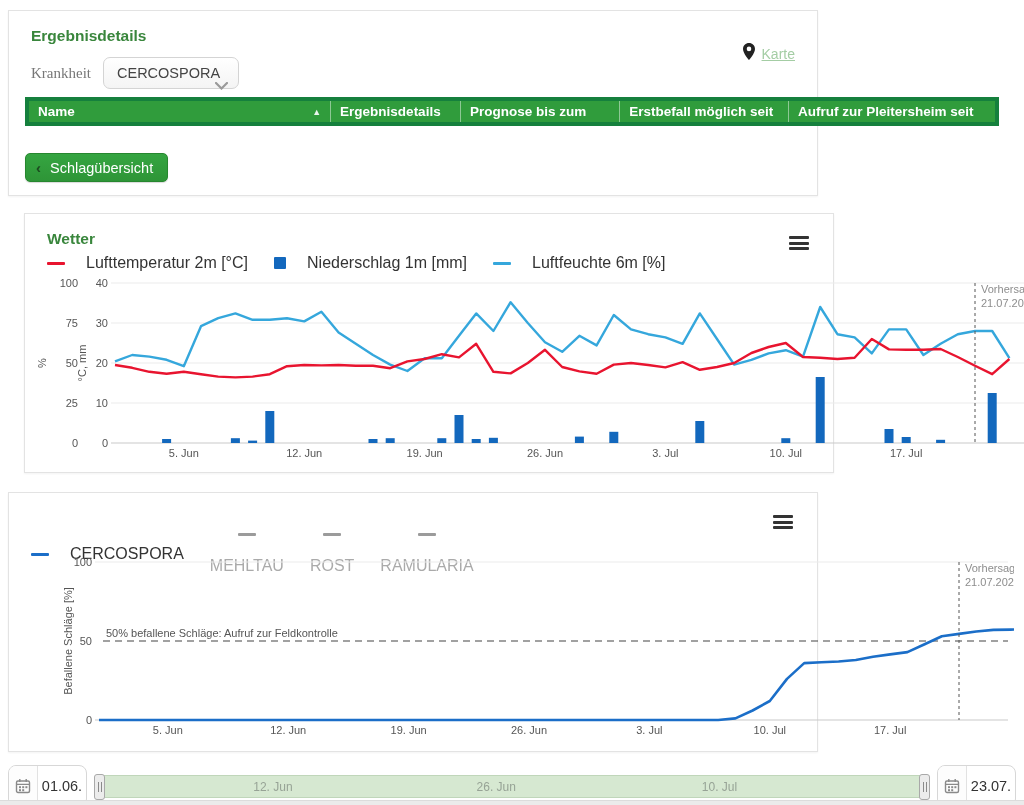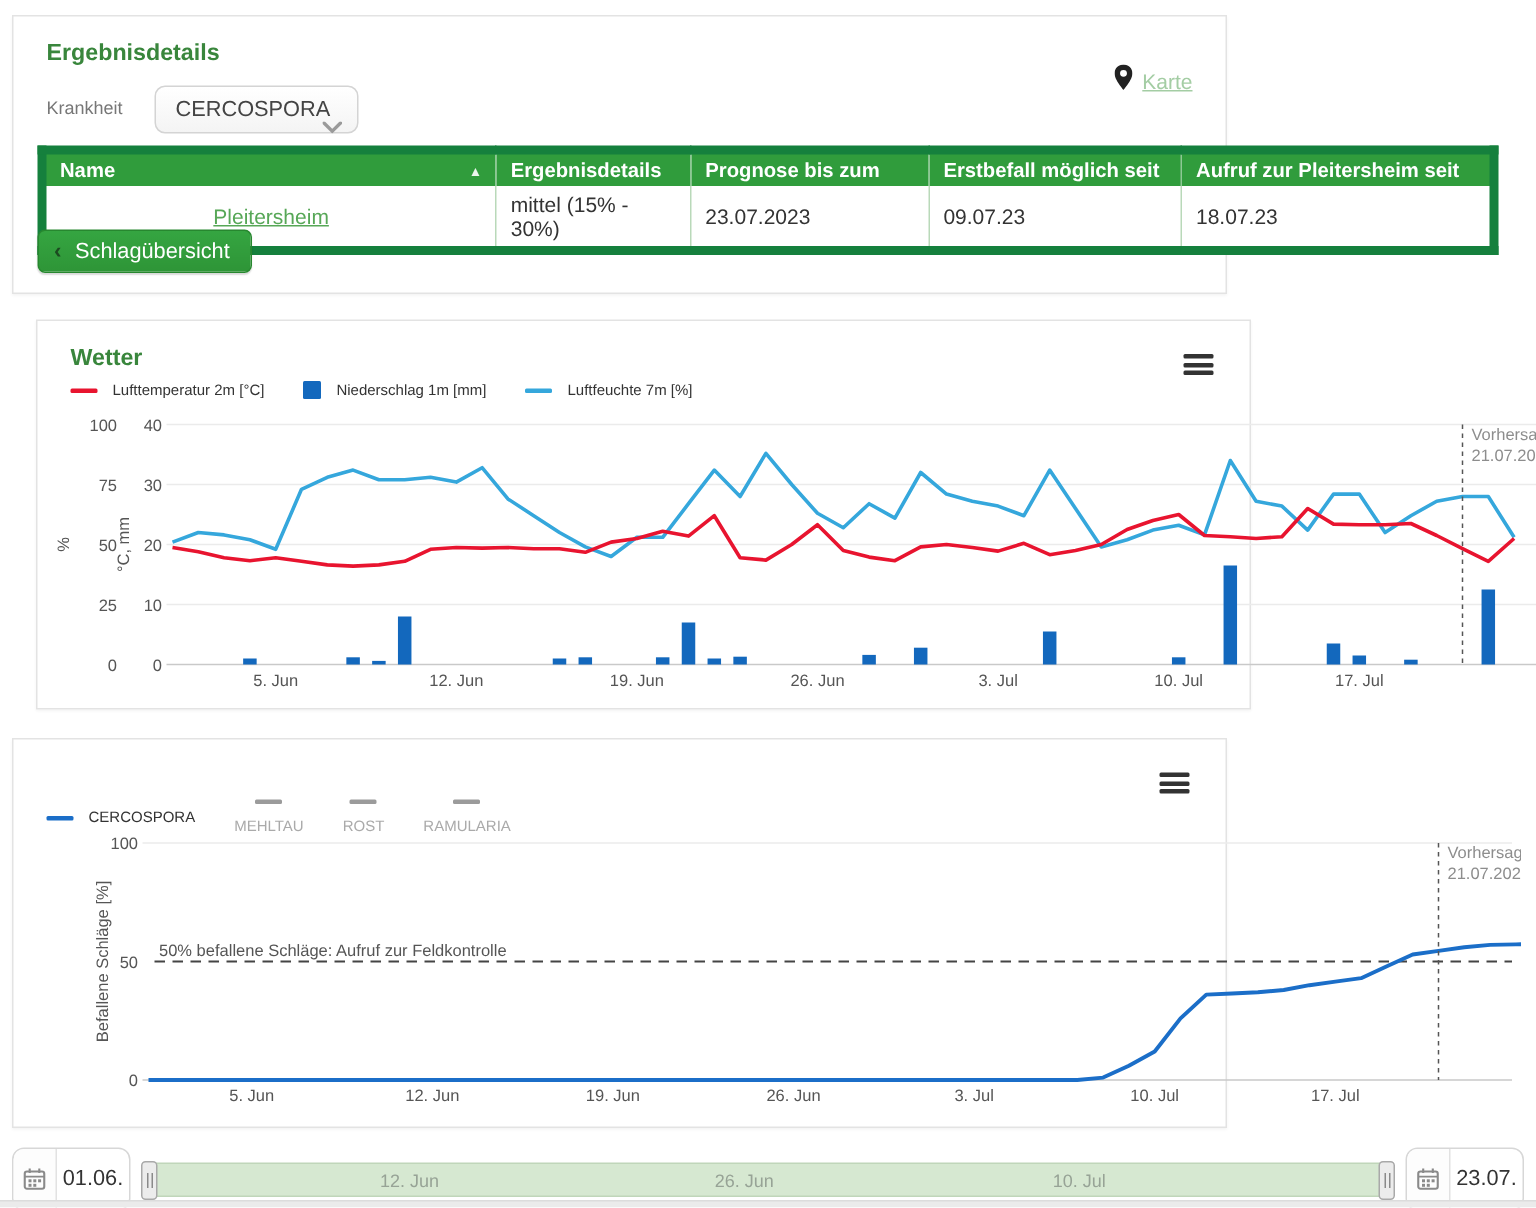--- a/index.html
+++ b/index.html
@@ -18,31 +18,31 @@
   #panel-region  { top:492px; height:260px; }
 
   .panel-title {
     position:absolute; left:22px; top:16px;
     font-size:15.5px; font-weight:bold; color:#39863c;
   }
 
   
   .map-link-wrap { position:absolute; right:22px; top:16px; display:flex; align-items:center; gap:7px;margin-top:16px; }
   .map-link { font-size:14px; color:#a4cda4; text-decoration:underline; cursor:pointer; }
-  .disease-label { position:absolute; left:22px; top:54px; font-size:12px; color:#777; }
+  .disease-label { position:absolute; left:22px; top:54px; font-size:15px; color:#777;font-family:Liberation Serif, serif; }
   .select-box {
     position:absolute; left:94px; top:46px; width:136px; height:32px;
     background:linear-gradient(#ffffff,#f4f4f4); border:1px solid #d4d4d4; border-radius:7px;
     font-size:14.5px; color:#444; line-height:30px; padding-left:13px; cursor:pointer;
   }
   .select-box .chev { position:absolute; right:10px; top:12px; }
 
   table.results {
     position:absolute; left:16px; top:86px; width:974px;
-    border-collapse:collapse; border:6px solid #15803d;
+    border-collapse:collapse; border:4px solid #15803d;
   }
   table.results th {
     background:#309c3c; color:#fff; font-size:13.5px; text-align:left;
     padding:3px 9px; height:24px; border-right:1px solid rgba(255,255,255,.45); cursor:pointer;
   }
   table.results th .sort { float:right; font-size:9px; color:rgba(255,255,255,.9); margin-top:3px; }
   table.results td {
     background:#fff; font-size:14px; color:#333; padding:4px 9px; height:26px;
     border-right:1px solid #b9d9b9;
   }
@@ -54,21 +54,21 @@
     background:linear-gradient(#35a541,#2e9537); border:1px solid #27872f; border-radius:5px;
     color:#fff; font-size:14.5px; padding:0 14px 0 10px; display:flex; align-items:center; gap:9px;
     cursor:pointer; box-shadow:0 1px 1px rgba(0,0,0,.15);
   }
   .back-button .bchev { color:#1c4a20; font-weight:bold; font-size:15px; }
 
   
   .burger { position:absolute; right:24px; top:22px; width:20px; cursor:pointer; }
   .burger div { height:3px; background:#333; border-radius:1px; margin-bottom:2.5px; }
   .legend { position:absolute; left:22px; top:40px; display:flex; gap:26px; align-items:center; }
-  .legend .item { display:flex; align-items:center; gap:10px; font-size:10px; color:#333; cursor:pointer; }
+  .legend .item { display:flex; align-items:center; gap:21px; font-size:16px; color:#333; cursor:pointer; }
   .legend .item.disabled { color:#aaa;flex-direction:column; }
   .lmark-line { width:18px; height:3px; border-radius:1px; }
   .lmark-sq { width:12px; height:12px; border-radius:1px; }
   .chart-svg { position:absolute; left:11px; top:59px; }
   svg text.tick { font-family:"Liberation Sans",sans-serif; font-size:11px; fill:#555; }
   svg text.flabel { font-family:"Liberation Sans",sans-serif; font-size:11px; fill:#8d8d8d; }
   svg text.thresh { font-family:"Liberation Sans",sans-serif; font-size:11px; fill:#555; }
 
   
   .slider-row { position:absolute; left:8px; top:772px; width:1008px; height:28px; display:flex; align-items:center; }
@@ -128,29 +128,20 @@
         <tr>
       <th>
         <span>Name</span>
         <span class="sort">▲</span>
       </th>
       <th>Ergebnisdetails</th>
       <th>Prognose bis zum</th>
       <th>Erstbefall möglich seit</th>
       <th>Aufruf zur Pleitersheim seit</th>
     </tr>
-    <tr>
-      <td class="name-cell">
-        <a class="row-link">Pleitersheim</a>
-      </td>
-      <td>mittel (15% - 30%)</td>
-      <td>23.07.2023</td>
-      <td>09.07.23</td>
-      <td>18.07.23</td>
-    </tr>
   </tbody>
     </table>
 
   <div class="back-button">
     <span class="bchev">‹</span>
     <span>Schlagübersicht</span>
   </div>
 </div>
 
 <div class="panel" id="panel-weather">
@@ -164,21 +155,21 @@
     <div class="item">
       <span class="lmark-line" style="background-color: rgb(232, 20, 47);"></span>
       <span>Lufttemperatur 2m [°C]</span>
     </div>
     <div class="item">
       <span class="lmark-sq" style="background-color: rgb(19, 104, 189);"></span>
       <span>Niederschlag 1m [mm]</span>
     </div>
     <div class="item">
       <span class="lmark-line" style="background-color: rgb(53, 167, 220);"></span>
-      <span>Luftfeuchte 7m [%]</span>
+      <span>Luftfeuchte 6m [%]</span>
     </div>
   </div>
   <svg class="chart-svg" width="994" height="192">
       <line x1="75" y1="10" x2="988" y2="10" stroke="#ebebeb" stroke-width="1"></line>
       <text x="42" y="14" text-anchor="end" class="tick">100</text>
       <line x1="75" y1="50" x2="988" y2="50" stroke="#ebebeb" stroke-width="1"></line>
       <text x="42" y="54" text-anchor="end" class="tick">75</text>
       <line x1="75" y1="90" x2="988" y2="90" stroke="#ebebeb" stroke-width="1"></line>
       <text x="42" y="94" text-anchor="end" class="tick">50</text>
       <line x1="75" y1="130" x2="988" y2="130" stroke="#ebebeb" stroke-width="1"></line>

